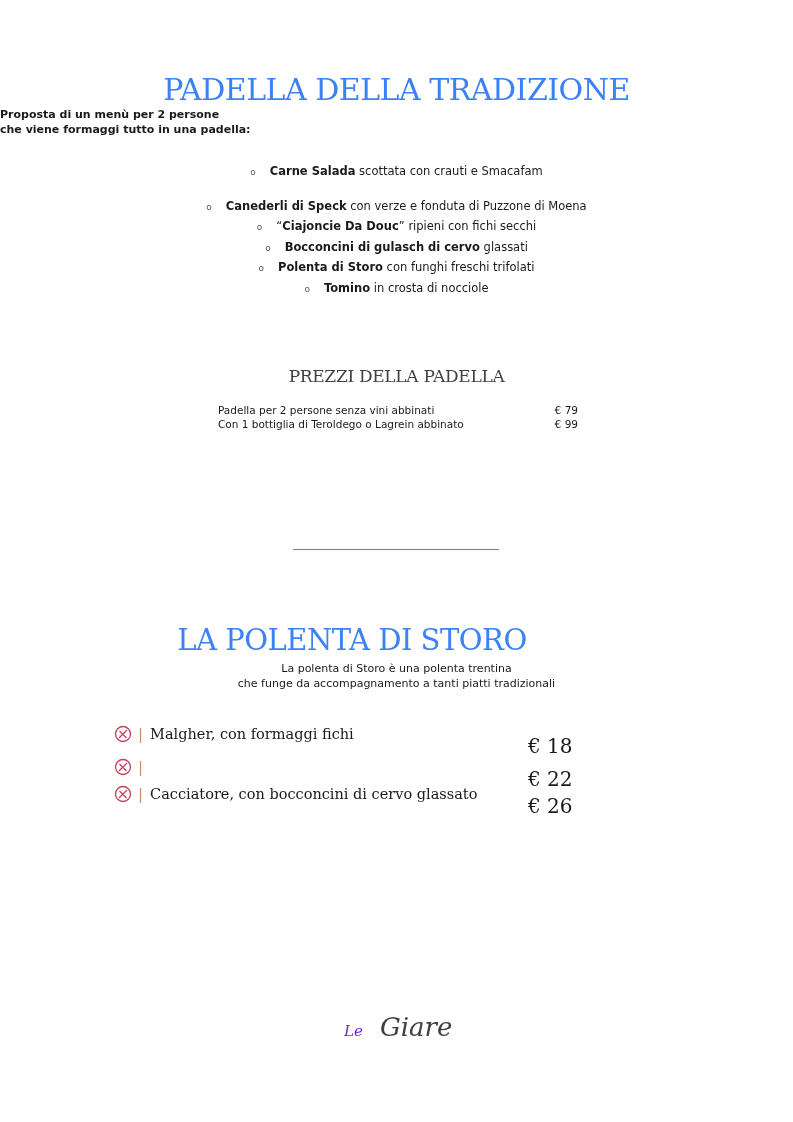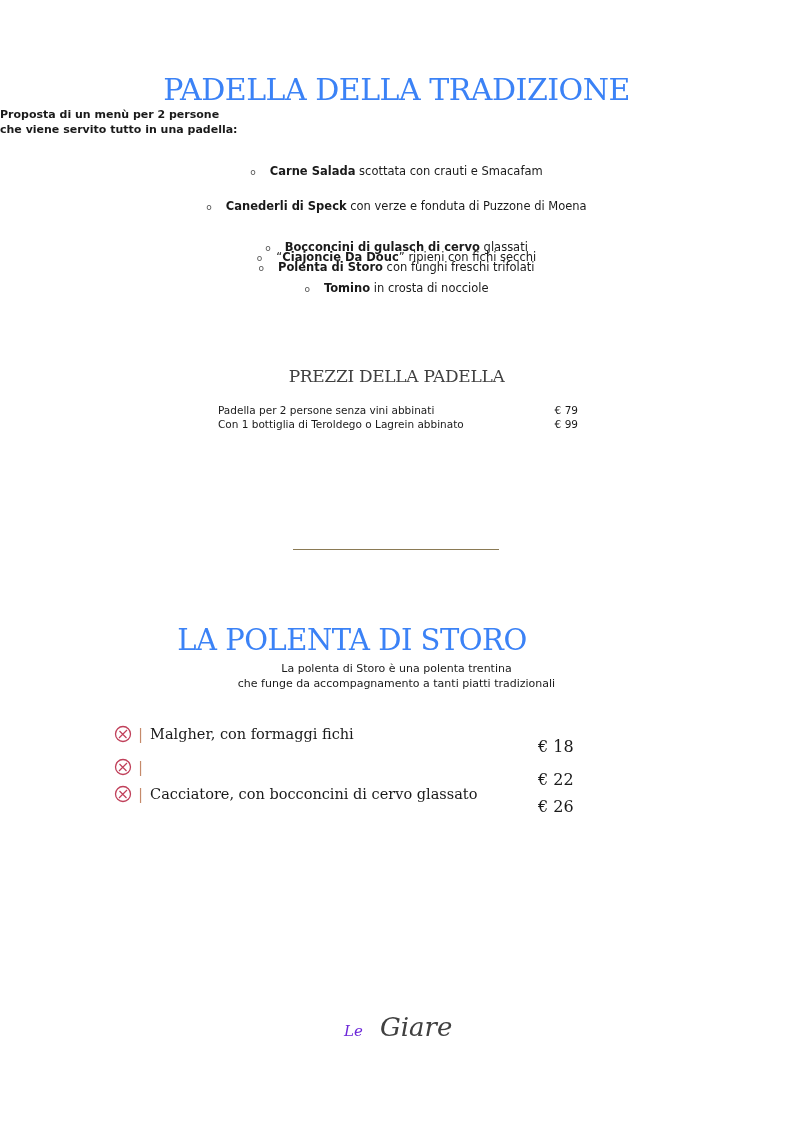--- a/index.html
+++ b/index.html
@@ -13,40 +13,40 @@
     .bullet-line b { font-weight:bold; }
     #prices-title { top:366px; left:0; width:793px; text-align:center; font-family:"DejaVu Serif", serif; font-size:17px; color:#404040; letter-spacing:-0.3px; }
     .price-row { position:absolute; left:218px; width:360px; font-size:10.5px; display:flex; justify-content:space-between; }
     #divider { top:549px; left:293px; width:206px; height:1px; background:#8a7a55; }
     #title2 { top:604px; left:0; width:704px; font-size:29px; }
     #intro2 { top:661px; left:0; width:793px; text-align:center; font-size:11px; line-height:15px; }
     .polenta-row { position:absolute; left:114px; width:480px; height:24px; display:flex; align-items:center; font-family:"DejaVu Serif", serif; font-size:14.5px; }
     .polenta-row .icon { width:18px; height:18px; margin-right:6px; }
     .polenta-row .sep { color:#c58a6a; margin-right:7px; font-size:15px; }
     .polenta-row .name { flex:1; }
-    .polenta-row .price { position:absolute; left:424px; font-size:16px;margin-top:24px; }
+    .polenta-row .price { position:absolute; left:414px; font-size:20px;margin-top:24px; }
     #logo { top:1010px; left:330px; width:140px; height:45px; }
   </style>
 </head>
 <body>
 
 <h1 id="title1" class="abs title-gold">PADELLA DELLA TRADIZIONE</h1>
 
 <div id="intro1" class="abs">
   <div>Proposta di un menù per 2 persone</div>
-  <div>che viene servito tutto in una padella:</div>
+  <div>che viene formaggi tutto in una padella:</div>
 </div>
 
 <div class="bullet-line" style="top:164px;">
   <span class="dot">o</span><span></span><b>Carne Salada</b><span> scottata con crauti e Smacafam</span>
 </div>
 <div class="bullet-line" style="top:199px;">
   <span class="dot">o</span><span></span><b>Canederli di Speck</b><span> con verze e fonduta di Puzzone di Moena</span>
 </div>
-<div class="bullet-line" style="top:219px;margin-top:31px;">
+<div class="bullet-line" style="top:219px;">
   <span class="dot">o</span><span>“</span><b>Ciajoncie Da Douc</b><span>” ripieni con fichi secchi</span>
 </div>
 <div class="bullet-line" style="top:240px;">
   <span class="dot">o</span><span></span><b>Bocconcini di gulasch di cervo</b><span> glassati</span>
 </div>
 <div class="bullet-line" style="top:260px;">
   <span class="dot">o</span><span></span><b>Polenta di Storo</b><span> con funghi freschi trifolati</span>
 </div>
 <div class="bullet-line" style="top:281px;">
   <span class="dot">o</span><span></span><b>Tomino</b><span> in crosta di nocciole</span>

